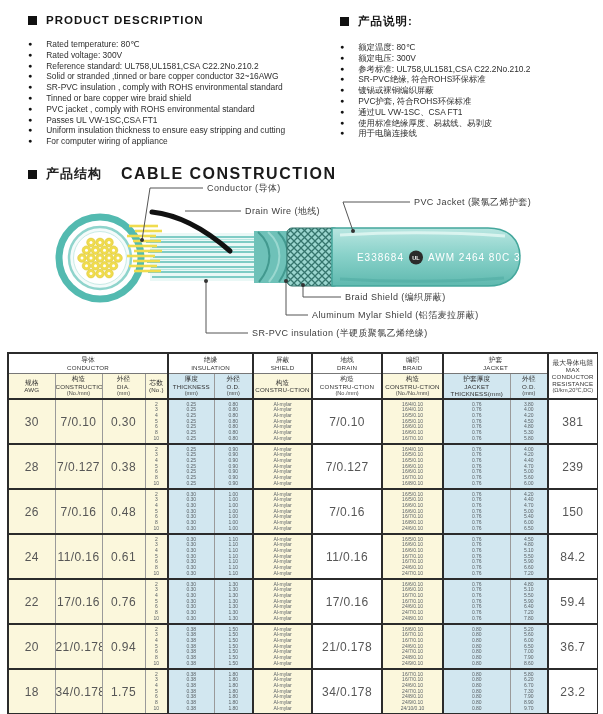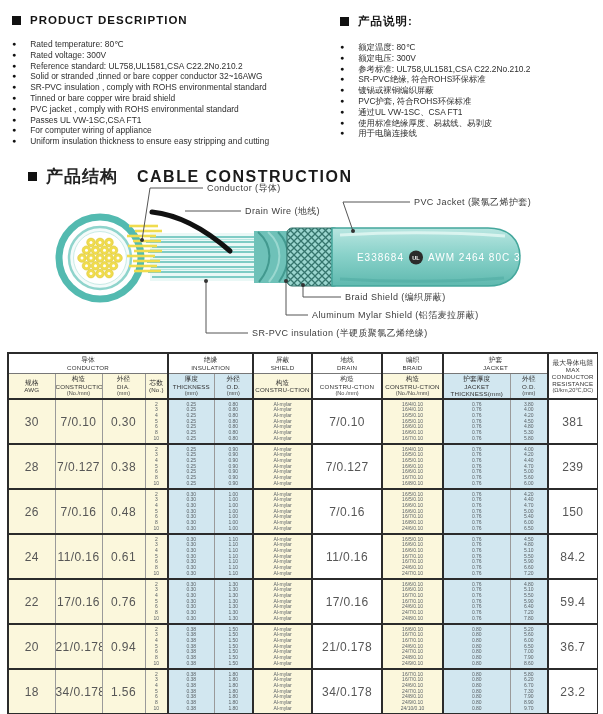--- a/index.html
+++ b/index.html
@@ -1,28 +1,28 @@
 <!DOCTYPE html>
 <html><head>
 <meta charset="utf-8">
 <style>
   html,body{margin:0;padding:0;background:#fff;}
   #doc{position:relative;width:603px;height:714px;background:#fff;overflow:hidden;
        font-family:"Liberation Sans","DejaVu Sans",sans-serif;color:#222;}
   .col{position:absolute;top:14px;}
-  .col-left{left:12px;width:302px;}
+  .col-left{left:28px;width:302px;}
   .col-right{left:340px;width:258px;text-align:right;}
   .sec-title{display:flex;align-items:center;gap:9px;font-size:11.5px;font-weight:bold;
              letter-spacing:1px;color:#141414;}
   .sq{width:9px;height:9px;background:#111;flex:0 0 auto;}
   .bullets{margin-top:13px;}
   .bullet-row{display:flex;gap:14px;font-size:8.4px;line-height:10.8px;color:#2e2e2e;}
   .bullet{font-size:7px;line-height:10.8px;color:#111;flex:0 0 auto;}
   .title2{position:absolute;left:28px;top:165px;display:flex;align-items:center;gap:9px;}
-  .t2cn{font-size:17px;font-weight:bold;letter-spacing:1px;}
+  .t2cn{font-size:13px;font-weight:bold;letter-spacing:1px;}
   .t2en{font-size:16px;font-weight:bold;letter-spacing:1.5px;margin-left:10px;color:#1a1a1a;}
   svg.diagram{position:absolute;left:0;top:178px;}
   .dlabel{font-size:9px;fill:#3c3c3c;letter-spacing:.4px;}
 
   table.spec{position:absolute;left:7px;top:352px;width:589px;border-collapse:collapse;
              table-layout:fixed;border:1px solid #2b2b2b;border-top:2px solid #2b2b2b;
              border-bottom:2px solid #2b2b2b;}
   .spec th,.spec td{border-left:1px solid #9a9a9a;padding:0;text-align:center;vertical-align:middle;
                     font-weight:normal;overflow:hidden;}
   .spec .gb{border-left:2px solid #2b2b2b;}
@@ -77,25 +77,25 @@
         <div class="bullet-row">
           <span class="bullet">●</span>
           <span>PVC jacket , comply with ROHS environmental standard</span>
         </div>
         <div class="bullet-row">
           <span class="bullet">●</span>
           <span>Passes UL VW-1SC,CSA FT1</span>
         </div>
         <div class="bullet-row">
           <span class="bullet">●</span>
+          <span>Uniform insulation thickness to ensure easy stripping and cutting</span>
+        </div>
+        <div class="bullet-row">
+          <span class="bullet">●</span>
           <span>For computer wiring of appliance</span>
-        </div>
-        <div class="bullet-row">
-          <span class="bullet">●</span>
-          <span>Uniform insulation thickness to ensure easy stripping and cutting</span>
         </div>
       </div>
   </div>
 
   <div class="col col-right">
     <div class="sec-title">
       <span class="sq"></span>
       <span>产品说明:</span>
     </div>
     <div class="bullets">
@@ -955,21 +955,21 @@
           </td>
         </tr>
         <tr>
           <td class="cream gb">
             <div class="val">18</div>
           </td>
           <td class="cream">
             <div class="val">34/0.178</div>
           </td>
           <td class="cream">
-            <div class="val">1.56</div>
+            <div class="val">1.75</div>
           </td>
           <td class="cream">
             <div class="stack">
               <div class="line">2</div>
               <div class="line">3</div>
               <div class="line">4</div>
               <div class="line">5</div>
               <div class="line">6</div>
               <div class="line">8</div>
               <div class="line">10</div>

